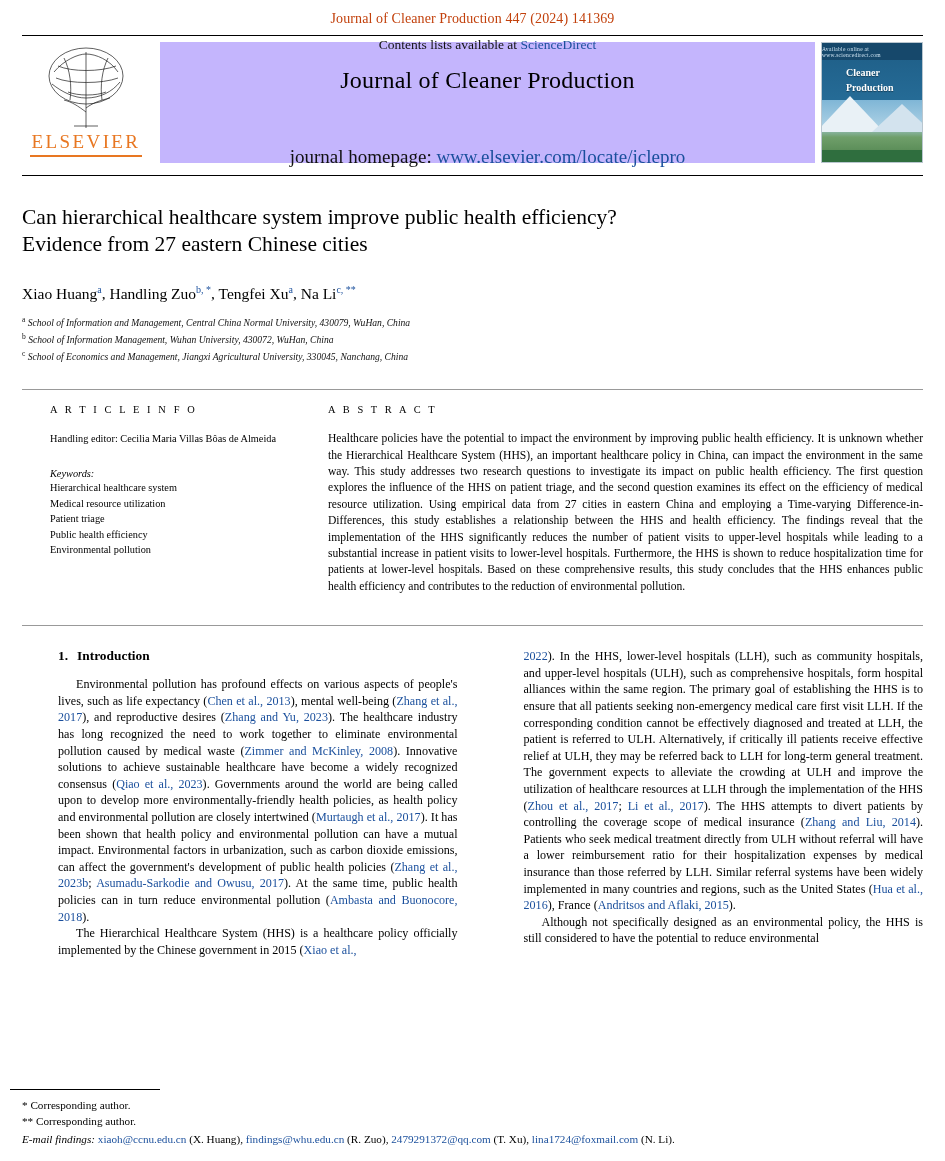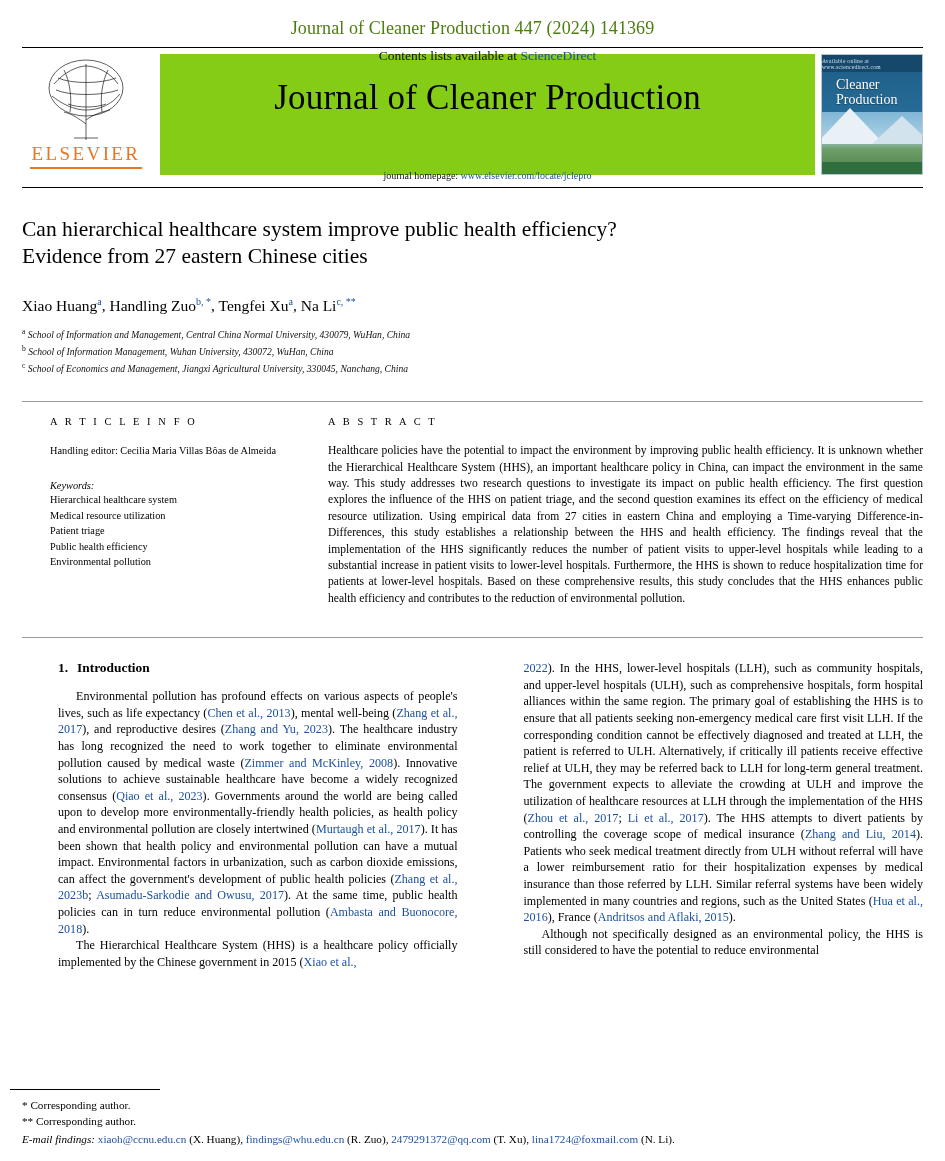--- a/index.html
+++ b/index.html
@@ -18,23 +18,23 @@
   .page {
     width: 945px;
     height: 1161px;
     position: relative;
     box-sizing: border-box;
     padding: 0 22px;
   }
   
   .runninghead {
     text-align: center;
-    font-size: 18px;
-    color: #4d7c0f;
-    padding-top: 18px;
+    font-size: 14px;
+    color: #c2410c;
+    padding-top: 11px;
     letter-spacing: .1px;
   }
   .rule {
     border-top: 1px solid #000;
     margin-top: 8px;
   }
   
   .masthead {
     display: flex;
     align-items: stretch;
@@ -64,44 +64,44 @@
     font-weight: 400;
   }
   .elsevier-bar {
     width: 112px;
     height: 2px;
     background: #e87722;
     margin-top: 2px;
   }
   .journal-band {
     flex: 1 1 auto;
-    background: #84cc16;
+    background: #c4b5fd;
     margin: 6px 6px 6px 10px;
     display: flex;
     flex-direction: column;
     align-items: center;
     justify-content: center;
     box-sizing: border-box;
     padding: 6px 0;
   }
   .contents-line {
     font-size: 13.5px;
     color: #111;
   }
   .contents-line a {
     color: #1a4f9c;
     text-decoration: none;
   }
   .journal-title {
-    font-size: 35px;
+    font-size: 24px;
     margin: 14px 0 16px 0;
     letter-spacing: .2px;
   }
   .homepage-line {
-    font-size: 10px;
+    font-size: 19px;
     color: #111;
     margin-top: 36px;
   }
   .homepage-line a {
     color: #1a4f9c;
     text-decoration: none;
   }
   .cover {
     width: 100px;
     flex: 0 0 100px;
@@ -116,24 +116,24 @@
     background: #16486b;
     display: flex;
     align-items: center;
     justify-content: center;
     color: #cfe4f2;
     font-size: 5.5px;
     letter-spacing: .3px;
   }
   .cover .cov-title {
     color: #fff;
-    font-size: 14px;
+    font-size: 10px;
     line-height: 15px;
-    font-weight: 400;
-    padding: 5px 5px 0 14px;
+    font-weight: 700;
+    padding: 5px 5px 0 24px;
     text-shadow: 0 1px 1px rgba(0,0,0,.4);
   }
   .cover .cov-pic {
     position: absolute;
     left: 0; right: 0; bottom: 0;
     height: 62px;
     background:
       linear-gradient(#7fb6d6 0%, #a9cfe4 40%, #6f9f6a 60%, #4b7f4a 100%);
   }
   .cover .cov-mtn {

